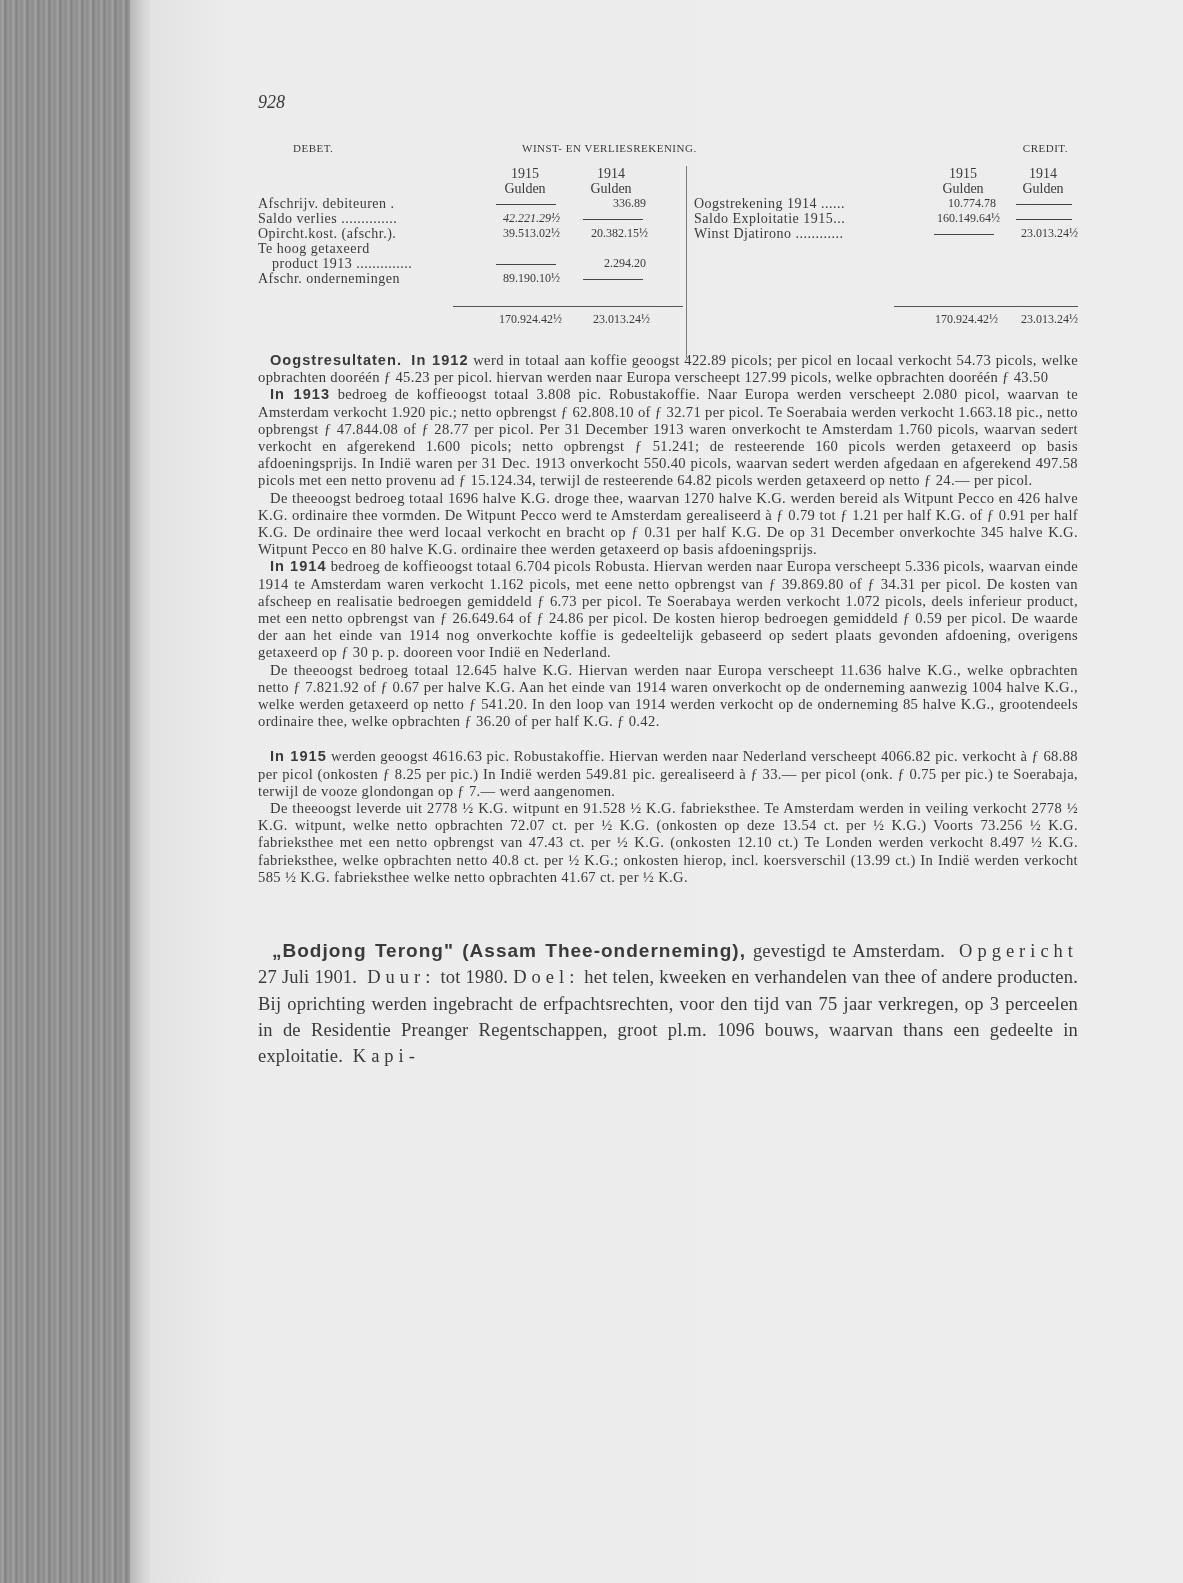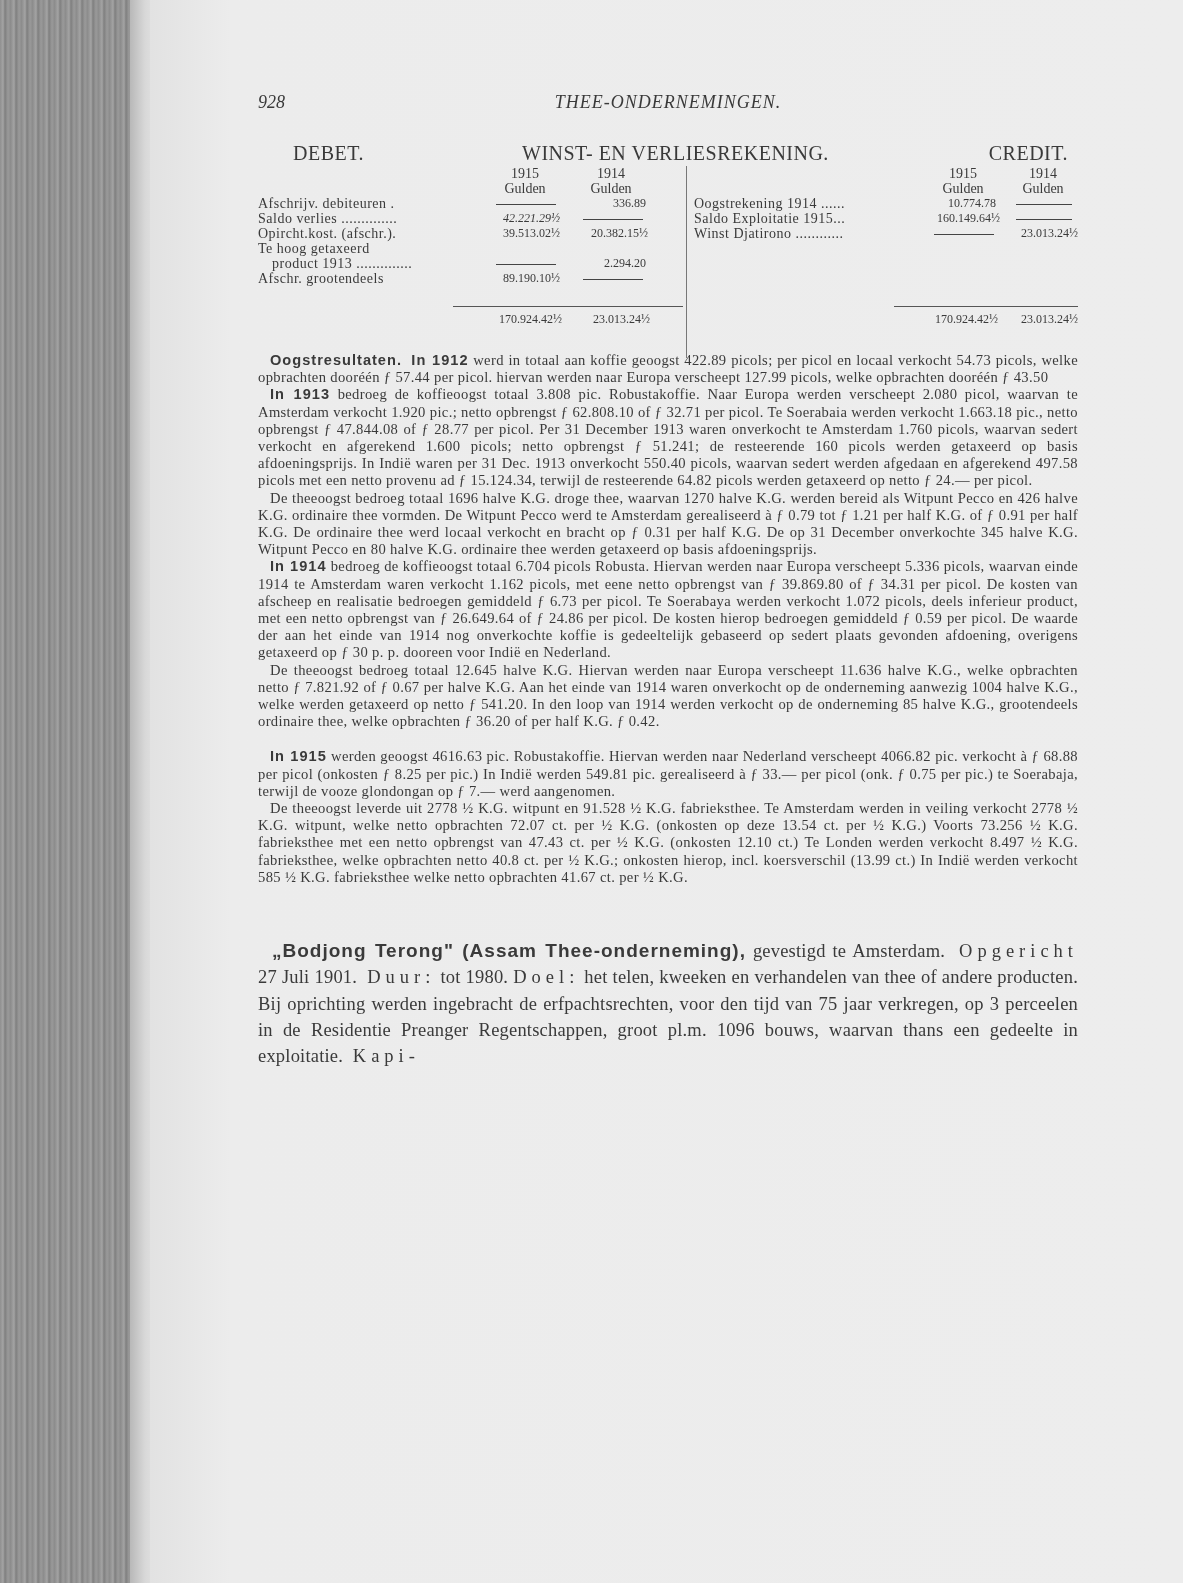--- a/index.html
+++ b/index.html
@@ -19,21 +19,21 @@
   }
   .page {
     position: absolute; left: 150px; top: 0; width: 1033px; height: 1583px;
     background: linear-gradient(90deg, #e2e2e2 0px, #ececec 80px, #ededed 100%);
   }
   .content { position: absolute; left: 108px; top: 92px; width: 820px; }
   .running-head { position: relative; height: 36px; font-size: 18px; }
   .page-number { position: absolute; left: 0; top: 0; font-style: italic; }
   .running-title { position: absolute; left: 0; right: 0; top: 0; text-align: center; font-style: italic; letter-spacing: 1px; }
 
-  .acct-head { position: relative; height: 24px; font-size: 20px; margin-top: 14px; letter-spacing: 0.5px; }
+  .acct-head { position: relative; height: 24px; font-size: 11px; margin-top: 14px; letter-spacing: 0.5px; }
   .acct-head .debet { position: absolute; left: 35px; }
   .acct-head .title { position: absolute; left: 264px; }
   .acct-head .credit { position: absolute; right: 10px; font-family: Liberation Serif, serif; }
 
   .acct { position: relative; height: 200px; font-size: 14px; }
   .acct .divider { position: absolute; left: 428px; top: 0; width: 1px; height: 192px; background: #777; }
   .side { position: absolute; top: 0; }
   .side.debit { left: 0; width: 420px; }
   .side.credit { left: 436px; width: 384px; }
   .col-h { position: absolute; text-align: center; line-height: 15px; }
@@ -56,21 +56,20 @@
 </head>
 <body>
 
 <div class="page-edges"></div>
 
 <div class="page">
   <div class="content">
 
     <div class="running-head">
       <span class="page-number">928</span>
-      <span class="running-title">THEE-ONDERNEMINGEN.</span>
     </div>
 
     <div class="acct-head">
       <span class="debet">DEBET.</span>
       <span class="title">WINST- EN VERLIESREKENING.</span>
       <span class="credit">CREDIT.</span>
     </div>
 
     <div class="acct">
       <div class="divider"></div>
@@ -102,21 +101,21 @@
         </div>
         <div class="row" style="top:75px;width:420px;">
           <span class="lbl">Te hoog getaxeerd</span>
         </div>
         <div class="row" style="top:90px;width:420px;">
           <span class="lbl" style="left:14px;">product 1913 ..............</span>
           <span class="dash" style="left:238px;top:8px;width:60px;"></span>
           <span class="num" style="left:310px;width:78px;">2.294.20</span>
         </div>
         <div class="row" style="top:105px;width:420px;">
-          <span class="lbl">Afschr. grootendeels</span>
+          <span class="lbl">Afschr. ondernemingen</span>
           <span class="num" style="left:222px;width:80px;">89.190.10½</span>
           <span class="dash" style="left:325px;top:8px;width:60px;"></span>
         </div>
 
         <div class="rule" style="left:195px;top:140px;width:230px;"></div>
         <span class="num" style="left:210px;top:146px;width:94px;">170.924.42½</span>
         <span class="num" style="left:308px;top:146px;width:84px;">23.013.24½</span>
       </div>
 
       <div class="side credit">
@@ -148,21 +147,21 @@
         <div class="rule" style="left:200px;top:140px;width:184px;"></div>
         <span class="num" style="left:210px;top:146px;width:94px;">170.924.42½</span>
         <span class="num" style="left:300px;top:146px;width:84px;">23.013.24½</span>
       </div>
     </div>
 
     <div class="body-text" style="margin-top:-14px;">
       <p>
         <span class="lead">Oogstresultaten.</span>&nbsp;
         <span class="lead">In 1912</span>
-        <span>werd in totaal aan koffie geoogst 422.89 picols; per picol en locaal verkocht 54.73 picols, welke opbrachten dooréén ƒ 57.44 per picol. hiervan werden naar Europa verscheept 127.99 picols, welke opbrachten dooréén ƒ 43.50</span>
+        <span>werd in totaal aan koffie geoogst 422.89 picols; per picol en locaal verkocht 54.73 picols, welke opbrachten dooréén ƒ 45.23 per picol. hiervan werden naar Europa verscheept 127.99 picols, welke opbrachten dooréén ƒ 43.50</span>
       </p>
       <p>
         <span class="lead">In 1913</span>
         <span>bedroeg de koffieoogst totaal 3.808 pic. Robustakoffie. Naar Europa werden verscheept 2.080 picol, waarvan te Amsterdam verkocht 1.920 pic.; netto opbrengst ƒ 62.808.10 of ƒ 32.71 per picol. Te Soerabaia werden verkocht 1.663.18 pic., netto opbrengst ƒ 47.844.08 of ƒ 28.77 per picol. Per 31 December 1913 waren onverkocht te Amsterdam 1.760 picols, waarvan sedert verkocht en afgerekend 1.600 picols; netto opbrengst ƒ 51.241; de resteerende 160 picols werden getaxeerd op basis afdoeningsprijs. In Indië waren per 31 Dec. 1913 onverkocht 550.40 picols, waarvan sedert werden afgedaan en afgerekend 497.58 picols met een netto provenu ad ƒ 15.124.34, terwijl de resteerende 64.82 picols werden getaxeerd op netto ƒ 24.— per picol.</span>
       </p>
       <p>
         <span>De theeoogst bedroeg totaal 1696 halve K.G. droge thee, waarvan 1270 halve K.G. werden bereid als Witpunt Pecco en 426 halve K.G. ordinaire thee vormden. De Witpunt Pecco werd te Amsterdam gerealiseerd à ƒ 0.79 tot ƒ 1.21 per half K.G. of ƒ 0.91 per half K.G. De ordinaire thee werd locaal verkocht en bracht op ƒ 0.31 per half K.G. De op 31 December onverkochte 345 halve K.G. Witpunt Pecco en 80 halve K.G. ordinaire thee werden getaxeerd op basis afdoeningsprijs.</span>
       </p>
       <p>
         <span class="lead">In 1914</span>

